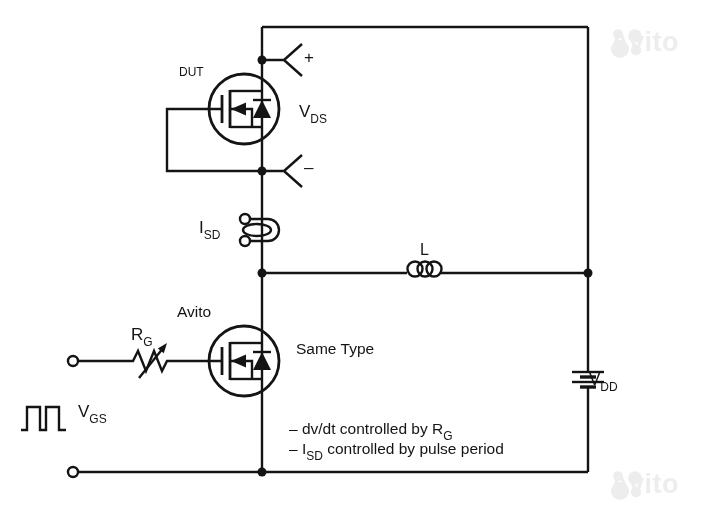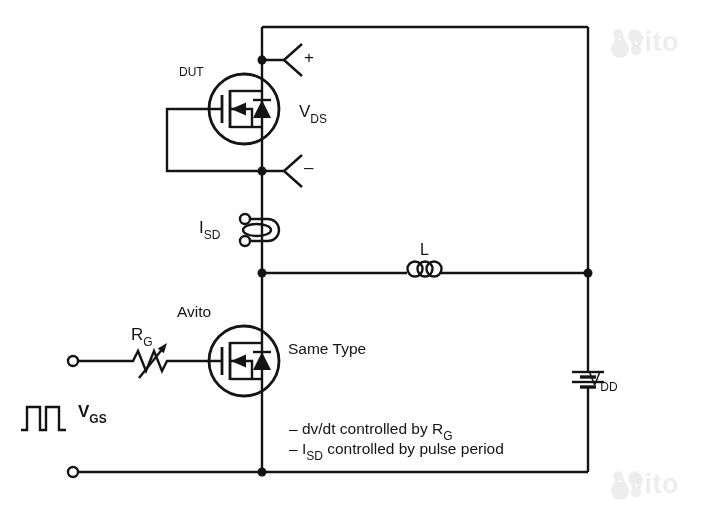--- a/index.html
+++ b/index.html
@@ -7,21 +7,21 @@
   svg{position:absolute;left:0;top:0;}
   .w{stroke:#141414;stroke-width:2.4;fill:none;stroke-linecap:butt;}
   .thick{stroke-width:2.8;}
   .plate-thick{stroke:#141414;stroke-width:3.4;fill:none;}
   .fillb{fill:#141414;stroke:none;}
   .term{stroke:#141414;stroke-width:2.4;fill:#ffffff;}
   .lbl{position:absolute;color:#141414;font-size:16px;white-space:nowrap;line-height:1.1;}
   .lbl sub{font-size:12px;position:relative;top:2px;letter-spacing:0;margin-top:28px;}
   .sig{font-size:17px;}
   .notes{font-size:15.5px;line-height:20px;}
-  .two-line{line-height:21px;font-size:15.5px;}
+  .two-line{line-height:21px;font-size:15.5px;margin-left:8px;}
   .wm{position:absolute;display:flex;align-items:center;gap:5px;color:#ededed;}
   .wm-text{font-weight:bold;font-size:27px;letter-spacing:0.5px;}
 </style>
 </head>
 <body>
 
 <div id="stage">
 
   <svg width="720" height="514" viewBox="0 0 720 514">
 
@@ -121,21 +121,21 @@
   <div class="lbl" style="left:420px;top:241px;"><span>L</span></div>
 
   <div class="lbl" style="left:177px;top:303px;font-size:15.5px;"><span>Avito</span></div>
 
   <div class="lbl sig" style="left:131px;top:326px;"><span>R</span><sub>G</sub></div>
 
   <div class="lbl two-line" style="left:288px;top:338px;">
     <div>Same Type</div>
   </div>
 
-  <div class="lbl sig" style="left:78px;top:403px;font-weight:bold;"><span>V</span><sub>GS</sub></div>
+  <div class="lbl sig" style="left:78px;top:403px;"><span>V</span><sub>GS</sub></div>
 
   <div class="lbl sig" style="left:589px;top:371px;"><span>V</span><sub>DD</sub></div>
 
   <div class="lbl notes" style="left:289px;top:419px;"><span>– dv/dt controlled by R</span><sub>G</sub><span></span></div>
   <div class="lbl notes" style="left:289px;top:439px;"><span>– I</span><sub>SD</sub><span> controlled by pulse period</span></div>
 
   <div class="wm" style="left:610px;top:27px;">
     <svg width="34" height="33" viewBox="0 0 34 33">
       <circle cx="10" cy="22" r="9" fill="currentColor"></circle>
       <circle cx="8" cy="7" r="4.8" fill="currentColor"></circle>

